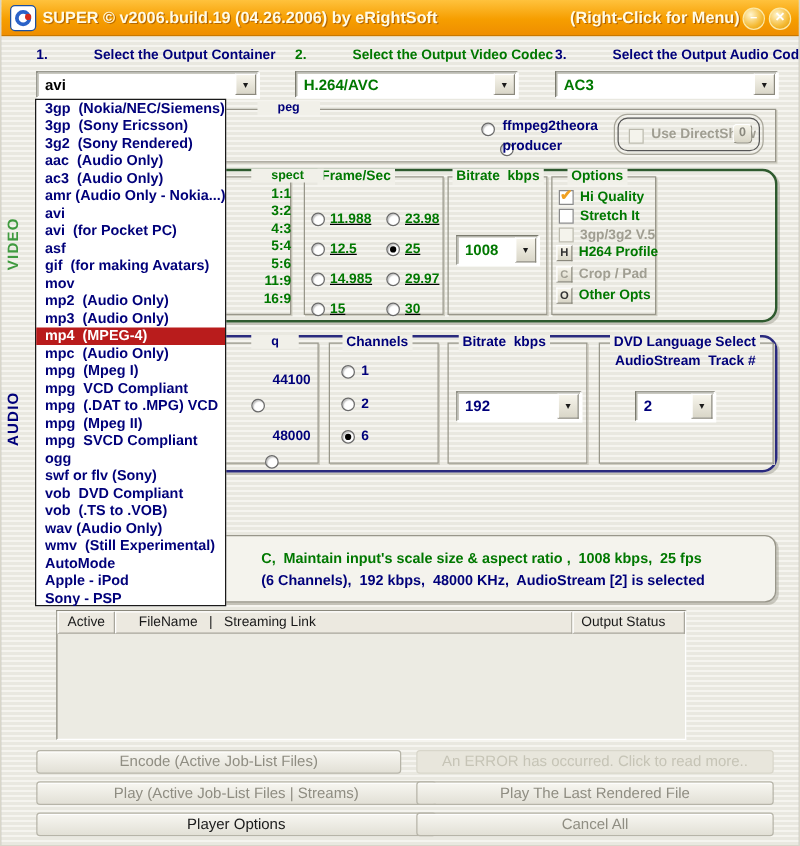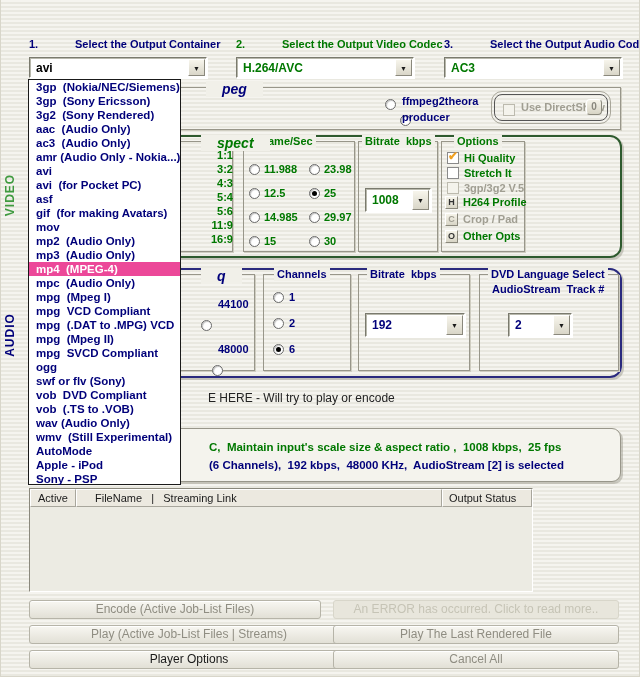--- a/index.html
+++ b/index.html
@@ -38,62 +38,62 @@
   .combo-s{position:absolute;height:24px;background:#fff;box-sizing:border-box;
     border:1px solid #7a7a6e;border-right-color:#fff;border-bottom-color:#fff;
     box-shadow:inset 1px 1px 0 #b8b8ac, 1px 1px 0 #fff;}
   .combo-s .ctext{position:absolute;left:6px;top:4px;font-weight:bold;font-size:12px;white-space:pre;}
   .combo-s .cbtn{line-height:20px;}
   
   .ddlist{position:absolute;left:27px;top:79px;width:153px;height:406px;background:#fff;
     border:1px solid #1a1a1a;box-sizing:border-box;z-index:60;}
   .dd-item{height:14px;line-height:14px;padding-left:7px;font-weight:bold;font-size:11.5px;
     color:#00007a;white-space:pre;overflow:hidden;}
-  .dd-item.selected{background:#ec4899;color:#fff;}
+  .dd-item.selected{background:#b91c1c;color:#fff;}
   
   .vlabel{position:absolute;width:70px;height:14px;text-align:center;font-weight:bold;font-size:12px;
     letter-spacing:1px;transform:rotate(-90deg);}
   
   .grp{position:absolute;border:1px solid #98968a;box-sizing:border-box;box-shadow:1px 1px 0 #cfcdc1;}
   .legend{position:absolute;top:-7px;font-weight:bold;font-size:11px;background:#f1f0e9;
     padding:0 3px;white-space:pre;line-height:13px;}
-  .frag{position:absolute;font-weight:bold;font-size:14px;background:#f1f0e9;padding:0 16px;white-space:pre;z-index:5;font-style:italic;}
+  .frag{position:absolute;font-weight:bold;font-size:10px;background:#f1f0e9;padding:0 16px;white-space:pre;z-index:5;}
   .panel{position:absolute;left:33px;width:588px;box-sizing:border-box;border-radius:12px;
     box-shadow:2px 2px 0 rgba(150,148,135,.45);}
   
   .radio{position:relative;display:inline-block;width:9px;height:9px;border:1px solid #6a6a6a;
     border-radius:50%;background:#fff;box-shadow:inset 1px 1px 1px #c4c4c4;flex:none;}
   .radio.sel::after{content:'';position:absolute;left:2px;top:2px;width:5px;height:5px;border-radius:50%;background:#000;}
   .cb{position:relative;display:inline-block;width:10px;height:10px;border:1px solid #8a8a8a;background:#fff;flex:none;}
   .cb.checked::after{content:'\2714';position:absolute;left:0px;top:-4px;font-size:12px;font-weight:bold;color:#f0a020;}
   .cb.dis{border-color:#bcbaae;background:#f4f3ec;}
   .glbl{font-weight:bold;font-size:11px;white-space:pre;}
   .optrow{display:flex;align-items:center;gap:5px;height:14px;}
   .keybtn{display:inline-block;width:13px;height:13px;box-sizing:border-box;
     background:linear-gradient(180deg,#f6f4ea,#d8d5c6);border:1px solid;border-color:#fff #8a887c #8a887c #fff;
     font-weight:bold;font-size:9px;line-height:11px;text-align:center;color:#333;flex:none;}
   .keybtn.dis{color:#a09e92;}
   
   .ratios{position:absolute;left:200px;top:148px;width:32px;text-align:right;z-index:5;}
   .ratios .ratio{height:14px;line-height:14px;font-weight:bold;font-size:11px;color:#007800;white-space:pre;}
   .fpsgrid{position:absolute;left:248px;top:157px;display:grid;grid-template-columns:60px 48px;grid-auto-rows:24px;}
-  .fr-opt{display:flex;align-items:center;gap:4px;}
+  .fr-opt{display:flex;align-items:flex-end;gap:4px;text-decoration:underline;}
   .vcol{position:absolute;display:flex;flex-direction:column;}
   
   .dsbox{position:absolute;left:493px;top:94px;width:114px;height:27px;border:1px solid #555;
     border-radius:8px;outline:1px solid #a8a69a;outline-offset:2px;box-sizing:border-box;}
   .zerobtn{position:absolute;right:5px;top:4px;width:16px;height:16px;box-sizing:border-box;border-radius:4px;
     background:linear-gradient(180deg,#f6f4ea,#d8d5c6);border:1px solid;border-color:#fff #8a887c #8a887c #fff;
     font-weight:bold;font-size:10px;line-height:13px;text-align:center;color:#8a887e;}
   
   .summary{position:absolute;left:33px;top:428px;width:587px;height:54px;background:#f4f3ed;
     border:1px solid #98968a;border-radius:9px;box-sizing:border-box;box-shadow:2px 2px 0 rgba(150,148,135,.45);}
   .sline{position:absolute;left:174px;font-weight:bold;font-size:11.5px;white-space:pre;}
   
-  .jtable{position:absolute;left:28px;top:488px;width:504px;height:104px;box-sizing:border-box;
+  .jtable{position:absolute;left:44px;top:488px;width:504px;height:104px;box-sizing:border-box;
     border:1px solid;border-color:#8a887c #fff #fff #8a887c;background:#ECEBE3;}
   .jhead{display:flex;height:18px;}
   .th{box-sizing:border-box;background:#ECE9E0;border:1px solid;border-color:#fff #a8a69c #a8a69c #fff;
     font-size:11px;line-height:16px;color:#1a1a1a;white-space:pre;overflow:hidden;}
   .th:nth-child(1){width:46px;text-align:center;}
   .th:nth-child(2){flex:1;padding-left:18px;}
   .th:nth-child(3){width:90px;padding-left:6px;}
   
   .btn{position:absolute;height:19px;box-sizing:border-box;border-radius:3px;
     background:linear-gradient(180deg,#f8f7f2,#e2e0d6);border:1px solid #b6b4a8;
@@ -101,20 +101,27 @@
   .btn.on{color:#1a1a1a;}
   .btn.flat{background:#e8e6dc;border-color:#d8d6ca;box-shadow:none;color:#c6c4b6;}
   .dropzone{position:absolute;left:207px;top:391px;font-size:12px;color:#222;white-space:pre;}
 </style>
 </head>
 <body>
 
 <div class="win">
 
   
+  <div class="titlebar">
+    <div class="appicon"></div>
+    <div class="titletxt">SUPER © v2006.build.19 (04.26.2006) by eRightSoft</div>
+    <div class="menuhint">(Right-Click for Menu)</div>
+    <div class="capbtn" style="left:593px;">–</div>
+    <div class="capbtn" style="left:614px;">✕</div>
+  </div>
 
   
   <div class="slabel navy" style="left:28px;">1.</div>
   <div class="slabel navy" style="left:74px;">Select the Output Container</div>
   <div class="slabel green" style="left:235px;">2.</div>
   <div class="slabel green" style="left:281px;">Select the Output Video Codec</div>
   <div class="slabel navy" style="left:443px;">3.</div>
   <div class="slabel navy" style="left:489px;">Select the Output Audio Codec</div>
 
   
@@ -275,21 +282,20 @@
   <div class="grp" style="left:478px;top:274px;width:140px;height:97px;">
     <span class="legend navy" style="left:8px;">DVD Language Select</span>
     <span class="glbl navy abs" style="left:12px;top:8px;">AudioStream  Track #</span>
     <div class="combo-s" style="left:28px;top:38px;width:64px;">
       <span class="ctext navy">2</span>
       <span class="cbtn">▼</span>
     </div>
   </div>
 
   
-  <div class="dropzone">E HERE - Will try to play or encode</div>
 
   
   <div class="summary">
     <div class="sline green" style="top:12px;">C,  Maintain input's scale size &amp; aspect ratio ,  1008 kbps,  25 fps</div>
     <div class="sline navy" style="top:30px;">(6 Channels),  192 kbps,  48000 KHz,  AudioStream [2] is selected</div>
   </div>
 
   
   <div class="jtable">
     <div class="jhead">

